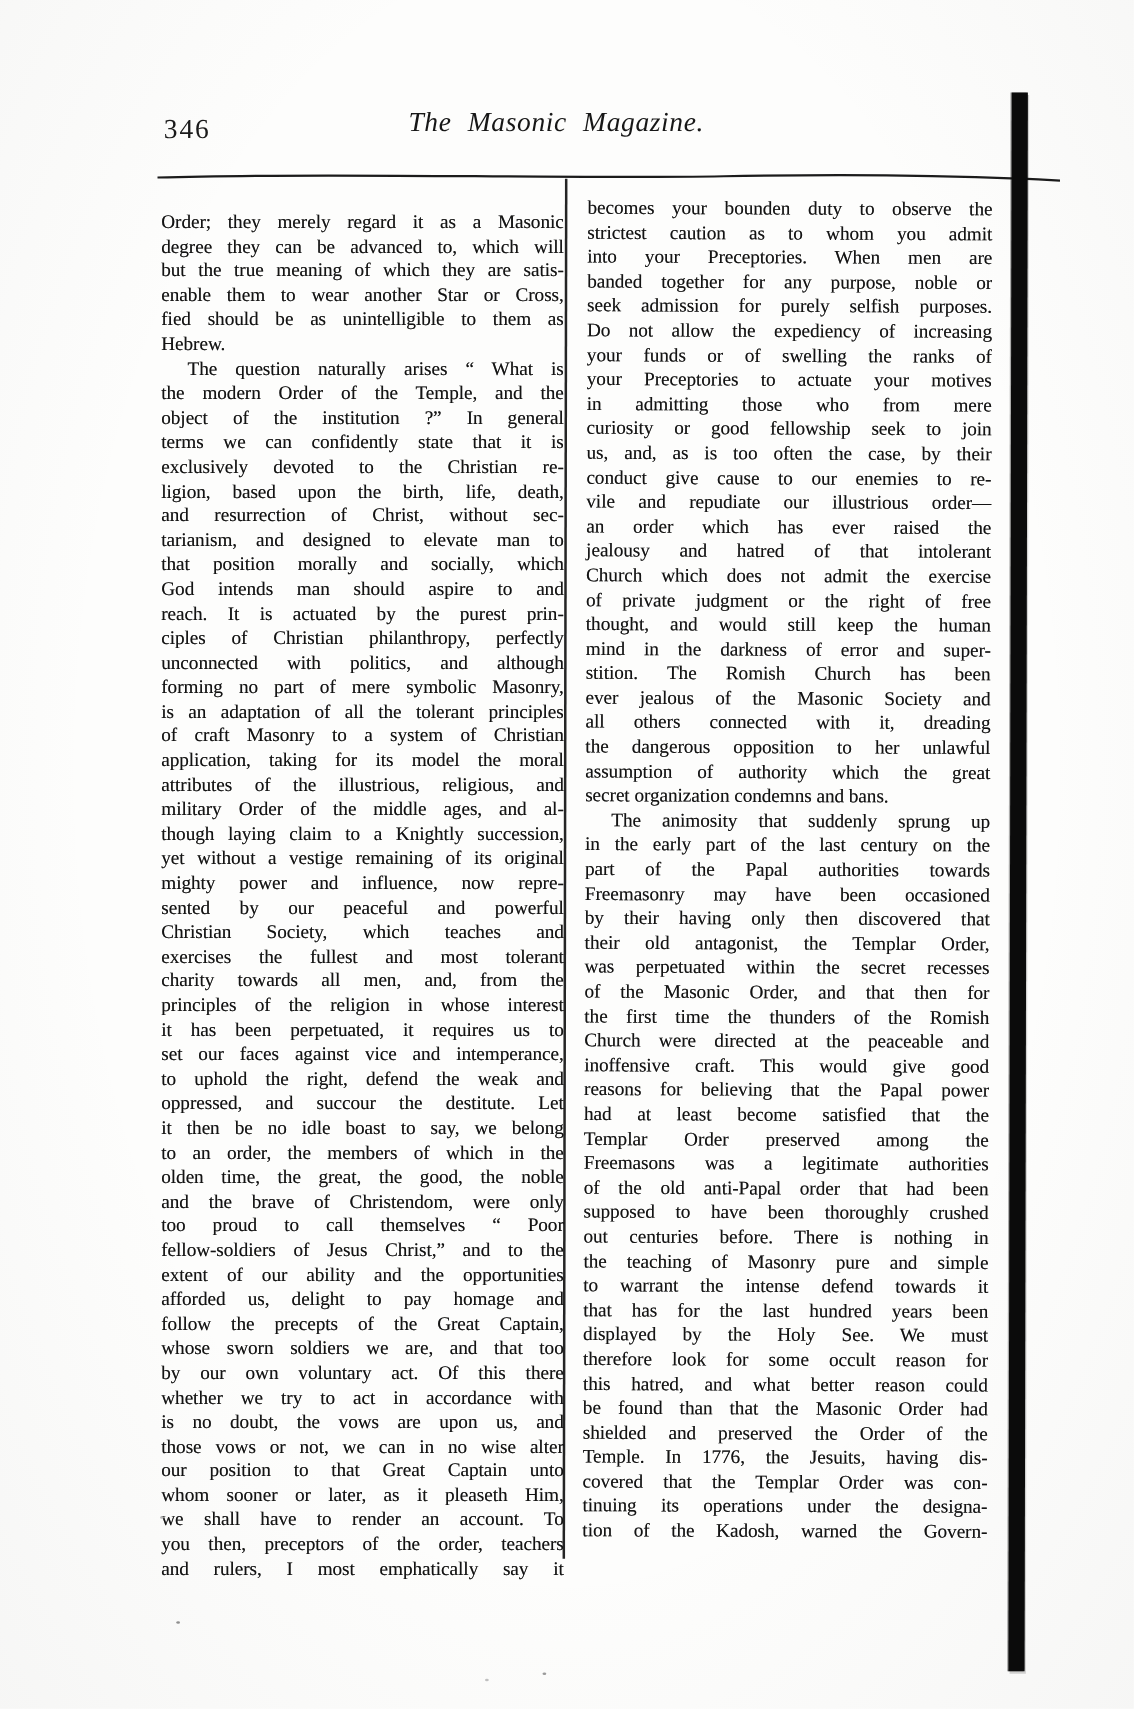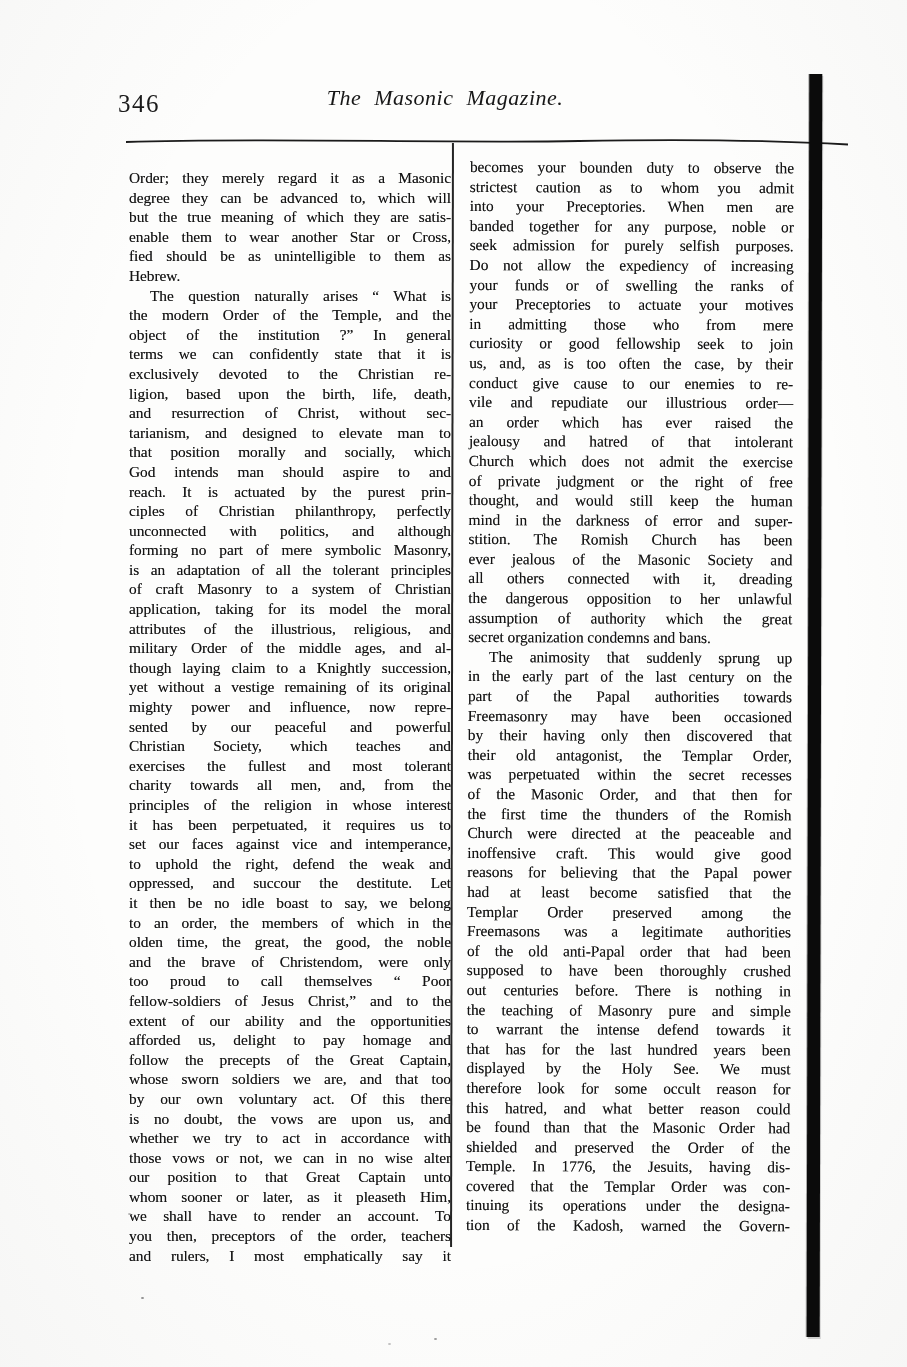--- a/index.html
+++ b/index.html
@@ -11,22 +11,22 @@
     font-family:"Liberation Serif", serif;
     color:#161616;
   }
   .paper{
     position:absolute;inset:0;
     background:
       radial-gradient(ellipse at 50% 45%, rgba(255,255,255,0) 60%, rgba(120,120,120,0.05) 100%),
       #fdfdfc;
   }
   .page-number{
-    position:absolute;left:118px;top:90px;
-    font-size:25px;letter-spacing:1.5px;color:#1a1a1a;
+    position:absolute;left:131px;top:90px;
+    font-size:22px;letter-spacing:1.5px;color:#1a1a1a;
   }
   .title{
     position:absolute;left:0;top:85px;width:890px;
     text-align:center;
     font-style:italic;
     font-size:22px;
     letter-spacing:0.5px;
     word-spacing:7px;
     color:#171717;
   }
@@ -122,22 +122,22 @@
       <div class="line">to an order, the members of which in the</div>
       <div class="line">olden time, the great, the good, the noble</div>
       <div class="line">and the brave of Christendom, were only</div>
       <div class="line">too proud to call themselves “ Poor</div>
       <div class="line">fellow-soldiers of Jesus Christ,” and to the</div>
       <div class="line it">extent of our ability and the opportunities</div>
       <div class="line">afforded us, delight to pay homage and</div>
       <div class="line">follow the precepts of the Great Captain,</div>
       <div class="line">whose sworn soldiers we are, and that too</div>
       <div class="line">by our own voluntary act. Of this there</div>
+      <div class="line">whether we try to act in accordance with</div>
       <div class="line">is no doubt, the vows are upon us, and</div>
-      <div class="line">whether we try to act in accordance with</div>
       <div class="line">those vows or not, we can in no wise alter</div>
       <div class="line">our position to that Great Captain unto</div>
       <div class="line">whom sooner or later, as it pleaseth Him,</div>
       <div class="line">we shall have to render an account. To</div>
       <div class="line">you then, preceptors of the order, teachers</div>
       <div class="line">and rulers, I most emphatically say it</div>
     </div>
 
   <div class="col col-right" id="col-right">
       <div class="line">becomes your bounden duty to observe the</div>

